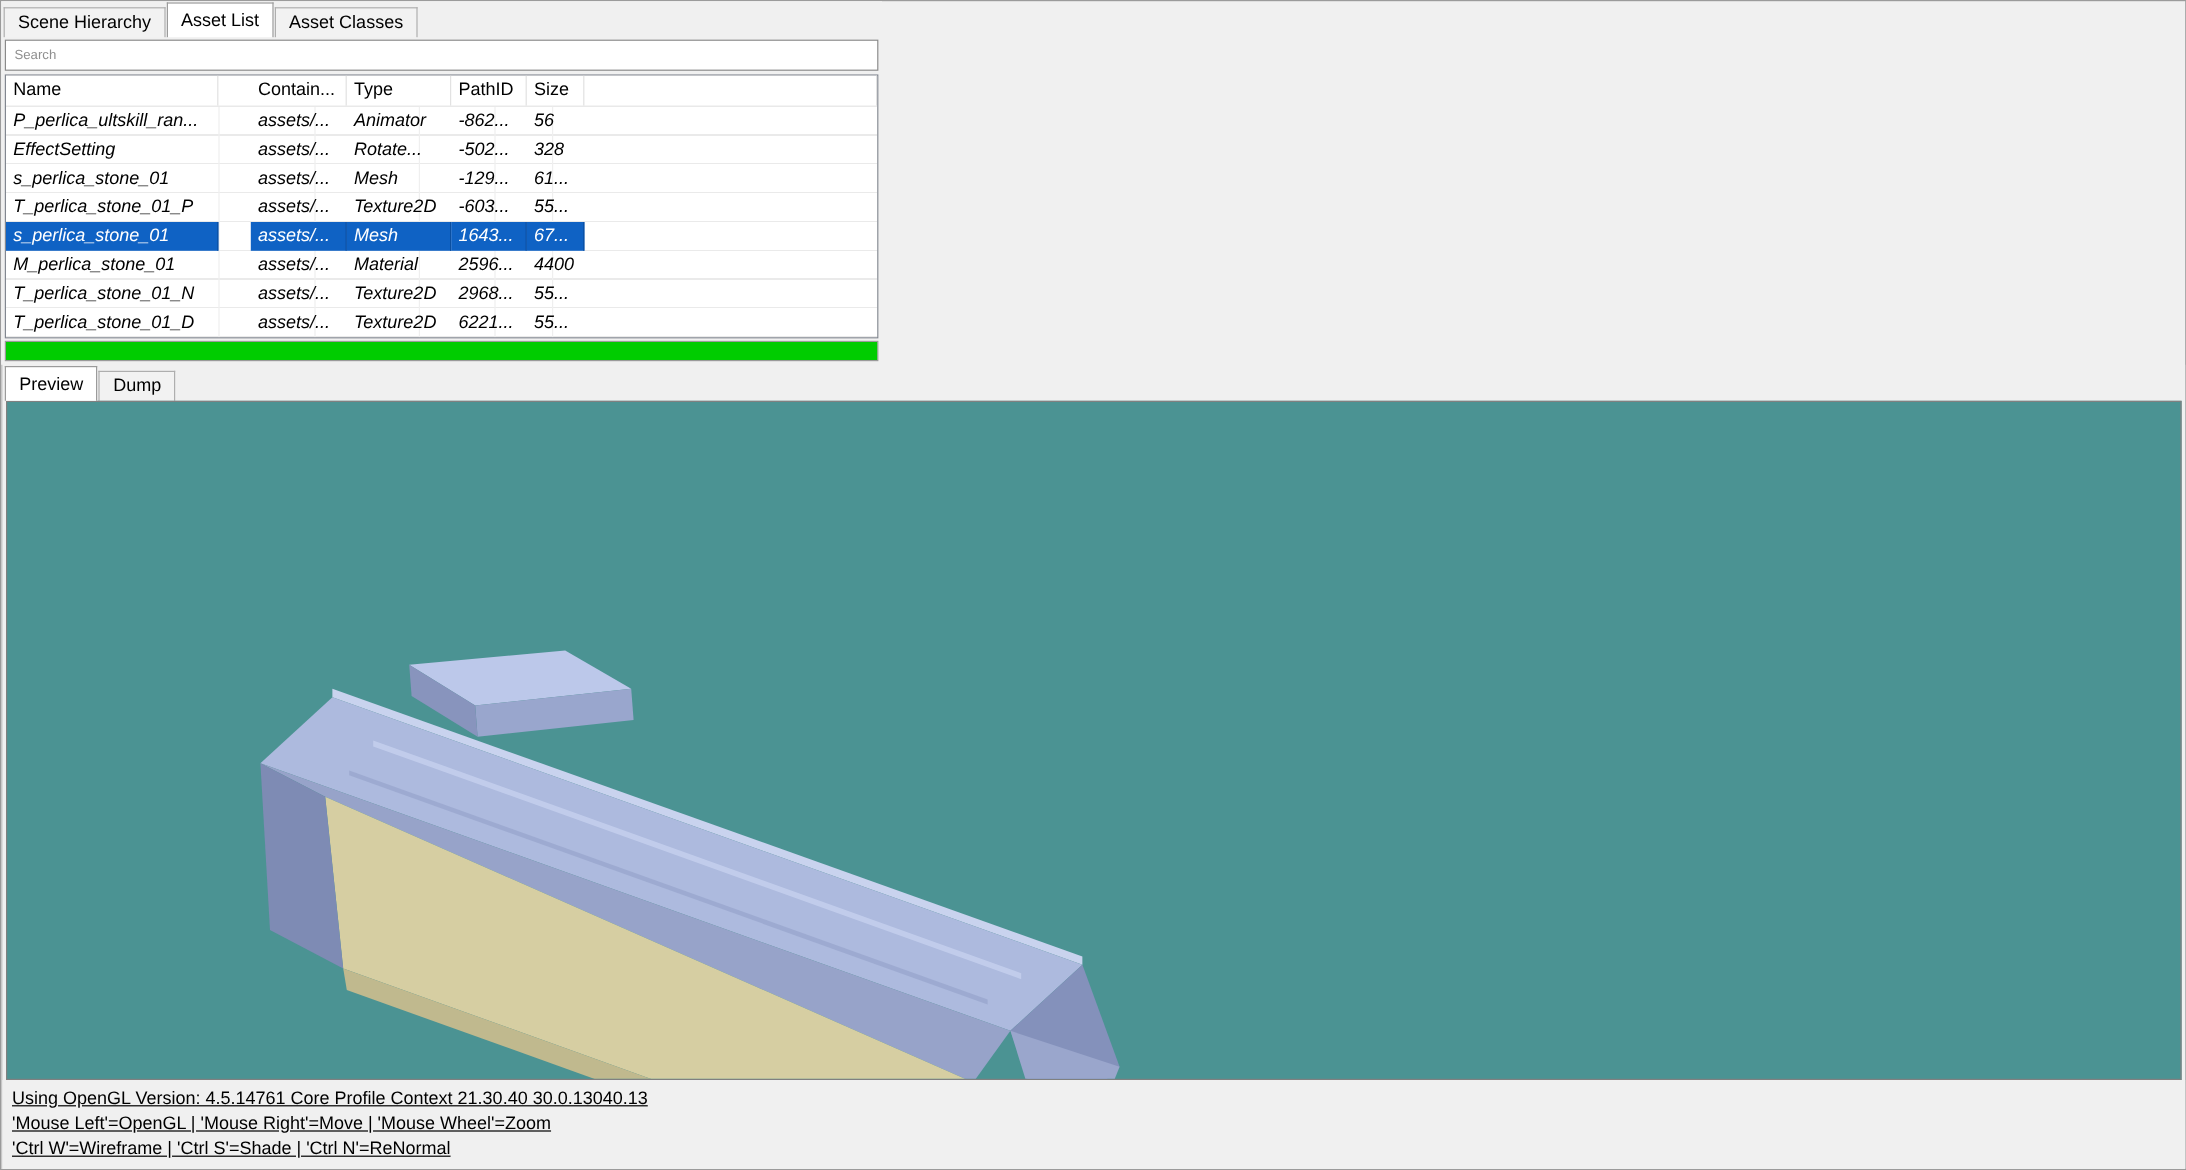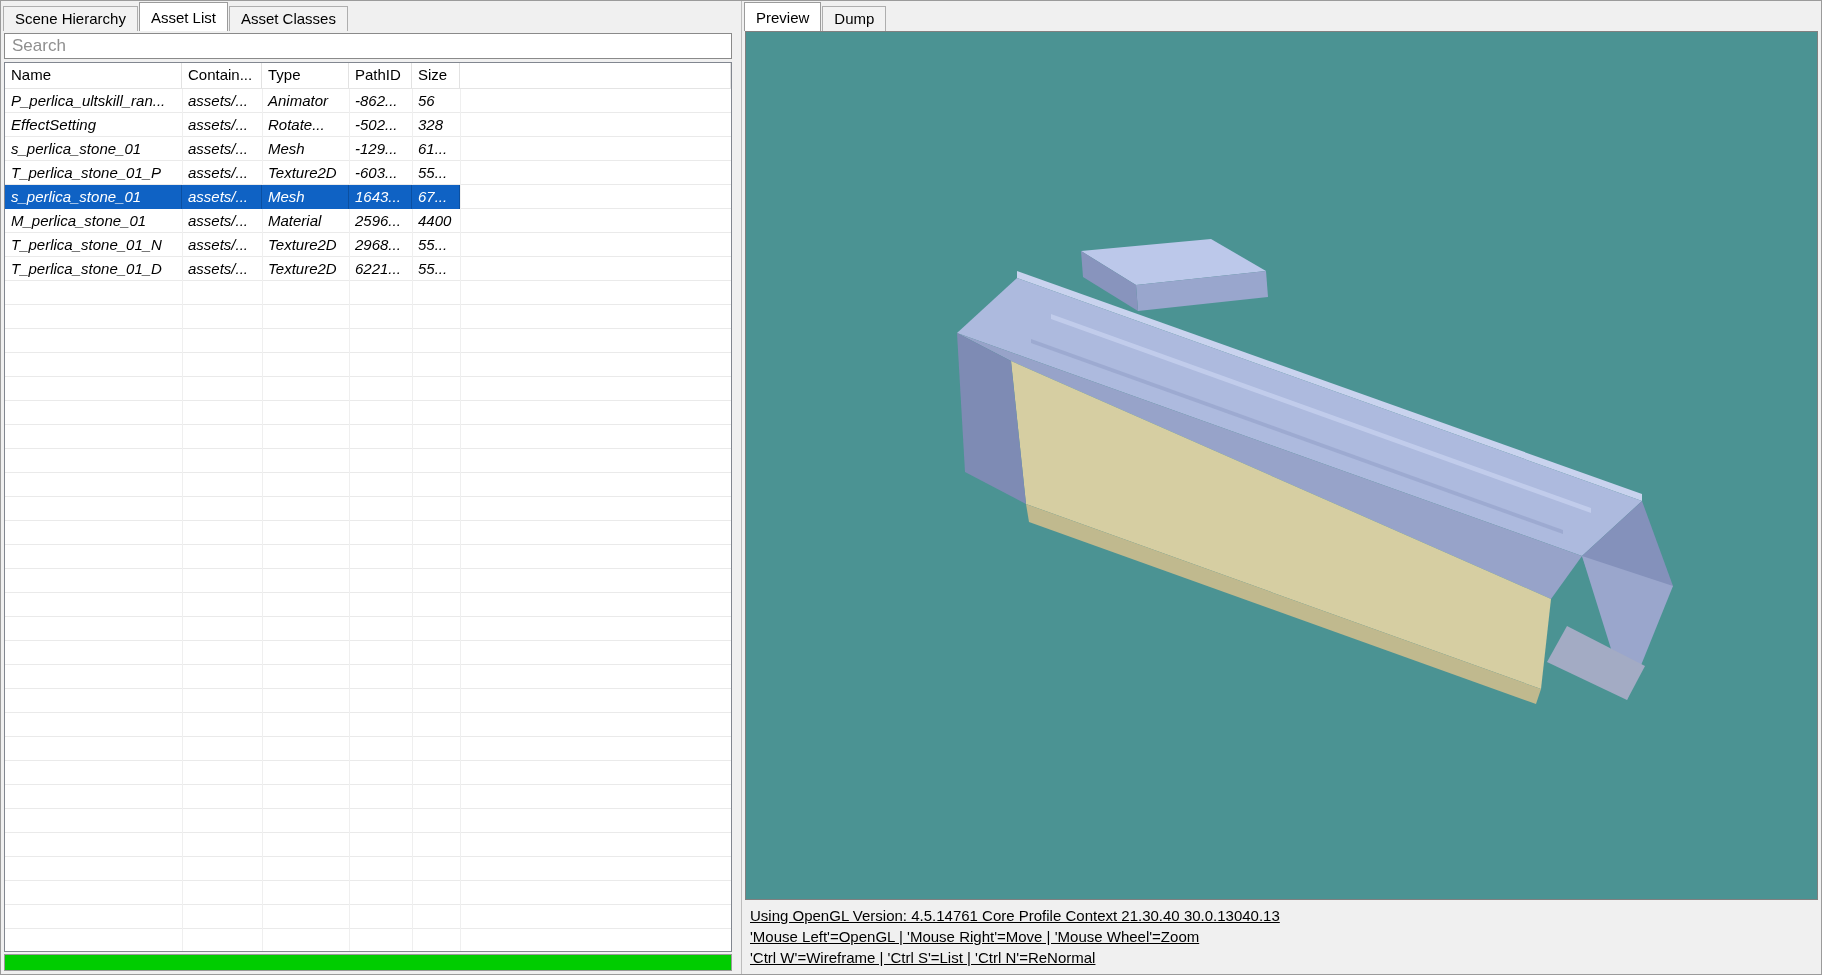--- a/index.html
+++ b/index.html
@@ -1,40 +1,40 @@
 <!DOCTYPE html>
 <html style="--sel-color: #0f62c4; --progress-color: #00cc00; --preview-bg: #4b9393;"><head>
 <meta charset="utf-8">
 <style>
   * { margin:0; padding:0; box-sizing:border-box; }
   html,body { width:1822px; height:975px; background:#f0f0f0; }
   body { font-family:"Liberation Sans", sans-serif; font-size:15px; color:#000; }
 
-  .app { display:flex; width:1822px; height:975px; border:1px solid #9b9b9b; background:#f0f0f0; }
+  .app { display:flex; width:1822px; height:975px; border:1px solid #9b9b9b; background:#f0f0f0;flex-direction:column; }
 
   
   .left-panel { width:734px; display:flex; flex-direction:column; background:#f0f0f0; }
 
   .tabstrip { height:30px; display:flex; align-items:flex-end; padding-left:2px; flex:none; }
   .tab { padding:3px 11px 4px; height:25px; background:#f2f2f2; border:1px solid #aeaeae;
          border-bottom:none; margin-right:1px; white-space:nowrap; cursor:default; }
   .tab.active { background:#ffffff; height:29px; padding-top:6px; position:relative; z-index:2;
                 border-color:#9b9b9b;text-align:center; }
 
   .search-wrap { padding:2px 3px 3px; flex:none; }
   .search-input { width:100%; height:26px; border:1px solid #8a8a8a; padding:0 7px;
-                  font-family:"Liberation Sans",sans-serif; font-size:17px; background:#fff; outline:none; }
+                  font-family:"Liberation Sans",sans-serif; font-size:11px; background:#fff; outline:none; }
   .search-input::placeholder { color:#8f8f8f; }
 
   .table-wrap { flex:1; margin:0 3px; border:1px solid #828790; background:#fff;
                 display:flex; flex-direction:column; overflow:hidden; }
   .table-header { height:26px; display:flex; background:#ffffff; border-bottom:1px solid #e4e4e4; flex:none; }
   .hcell { padding:3px 0 0 6px; border-right:1px solid #e2e2e2; white-space:nowrap; overflow:hidden; }
   .hcell-filler { flex:1; }
-  .c0 { width:177px; } .c1 { width:80px; } .c2 { width:87px; } .c3 { width:63px; } .c4 { width:48px; }
+  .c0 { width:177px; } .c1 { width:80px;margin-left:27px; } .c2 { width:87px; } .c3 { width:63px; } .c4 { width:48px; }
 
   .table-body { flex:1; position:relative;
     background:repeating-linear-gradient(180deg,#ffffff 0px,#ffffff 23px,#eaeaea 23px,#eaeaea 24px); }
   .vline { position:absolute; top:0; bottom:0; width:1px; background:#efefef; z-index:0; }
   .vl0 { left:177px; } .vl1 { left:257px; } .vl2 { left:344px; } .vl3 { left:407px; } .vl4 { left:455px; }
 
   .trow { display:flex; height:24px; position:relative; z-index:1;font-style:italic; }
   .cell { height:24px; line-height:23px; padding-left:6px; white-space:nowrap; overflow:hidden; }
   .trow.selected .cell { background:var(--sel-color,#0f62c4); color:#fff;
                          border-right:1px solid #0b4fa0; }
@@ -186,17 +186,17 @@
 
         <polygon points="631,322 676,466 722,352" fill="#9aa6cc"></polygon>
 
         <polygon points="596,428 676,466 694,432 616,392" fill="#a3abc4"></polygon>
       </svg>
     </div>
 
     <div class="status-area" id="status-lines">
         <div class="status-line">Using OpenGL Version: 4.5.14761 Core Profile Context 21.30.40 30.0.13040.13</div>
         <div class="status-line">'Mouse Left'=OpenGL | 'Mouse Right'=Move | 'Mouse Wheel'=Zoom</div>
-        <div class="status-line">'Ctrl W'=Wireframe | 'Ctrl S'=List | 'Ctrl N'=ReNormal</div>
+        <div class="status-line">'Ctrl W'=Wireframe | 'Ctrl S'=Shade | 'Ctrl N'=ReNormal</div>
       </div>
   </div>
 
 </div>
 
 </body></html>

